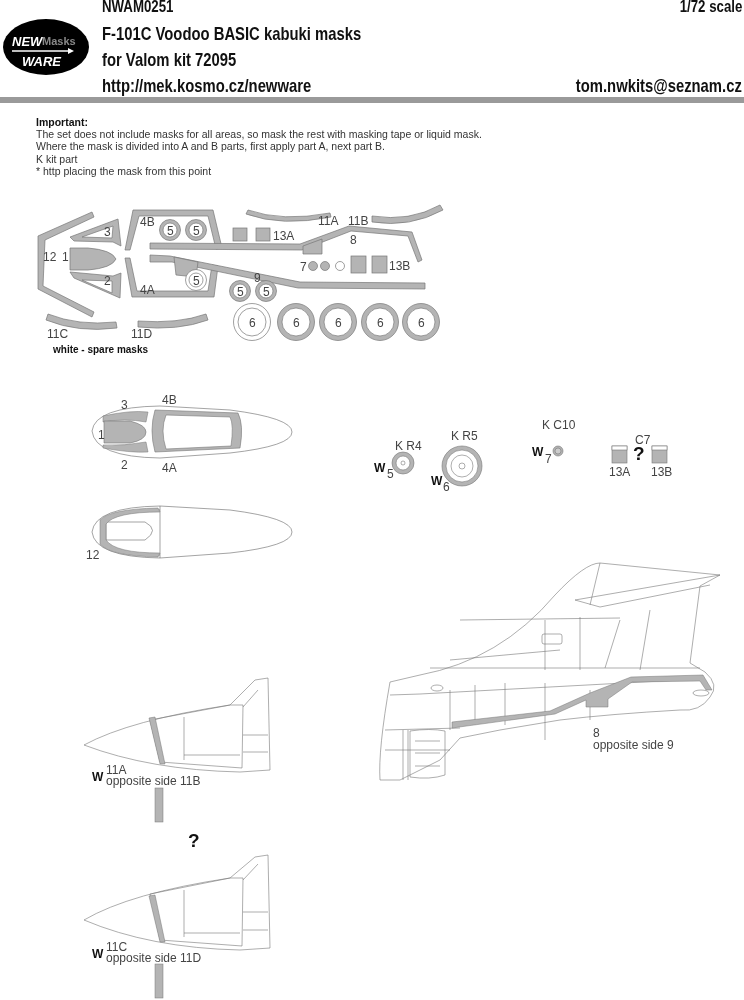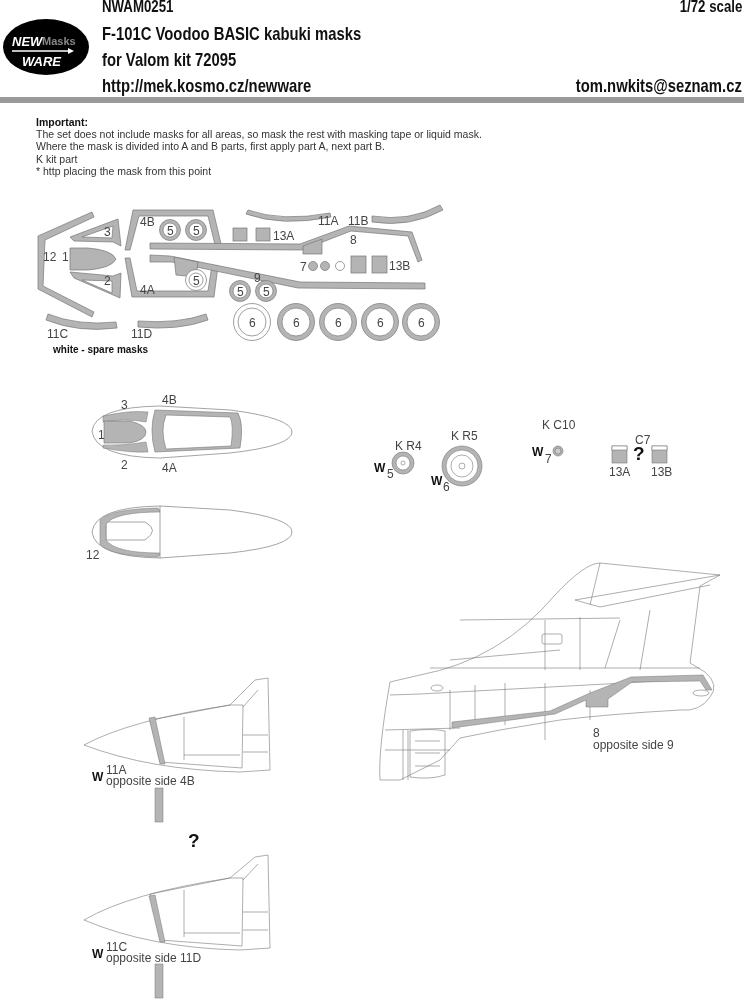--- a/index.html
+++ b/index.html
@@ -230,21 +230,21 @@
     <path d="M150,720 L160,762 L242,768"></path>
     <path d="M184,717 L184,760"></path>
     <path d="M184,755 L240,755"></path>
     <path d="M243,735 L268,735 M243,752 L268,752 M243,707 L258,690"></path>
   </g>
   <path d="M149,718 L155,717 L165,764 L160,764 Z" fill="#b4b4b4" stroke="#777" stroke-width="0.5"></path>
   <rect x="155" y="788" width="8" height="34" fill="#b4b4b4" stroke="#777" stroke-width="0.5"></rect>
 </svg>
 <div class="w" style="left:92px;top:770px">W</div>
 <div class="lbl" style="left:106px;top:763px">11A</div>
-<div class="lbl" style="left:106px;top:774px">opposite side 4B</div>
+<div class="lbl" style="left:106px;top:774px">opposite side 11B</div>
 <div class="q" style="left:188px;top:830px">?</div>
 
 <svg style="left:0;top:0" width="744" height="1000">
   <g fill="none" stroke="#777" stroke-width="0.6">
     <path d="M84,920 Q130,893 230,878 L255,857 L268,855 L270,948 L240,950 Q150,948 84,920 Z"></path>
     <path d="M150,894 L230,878 L243,878 L242,946"></path>
     <path d="M150,894 L160,940 L242,946"></path>
     <path d="M184,890 L184,937"></path>
     <path d="M184,933 L240,933"></path>
     <path d="M243,912 L268,912 M243,930 L268,930 M243,880 L258,864"></path>

